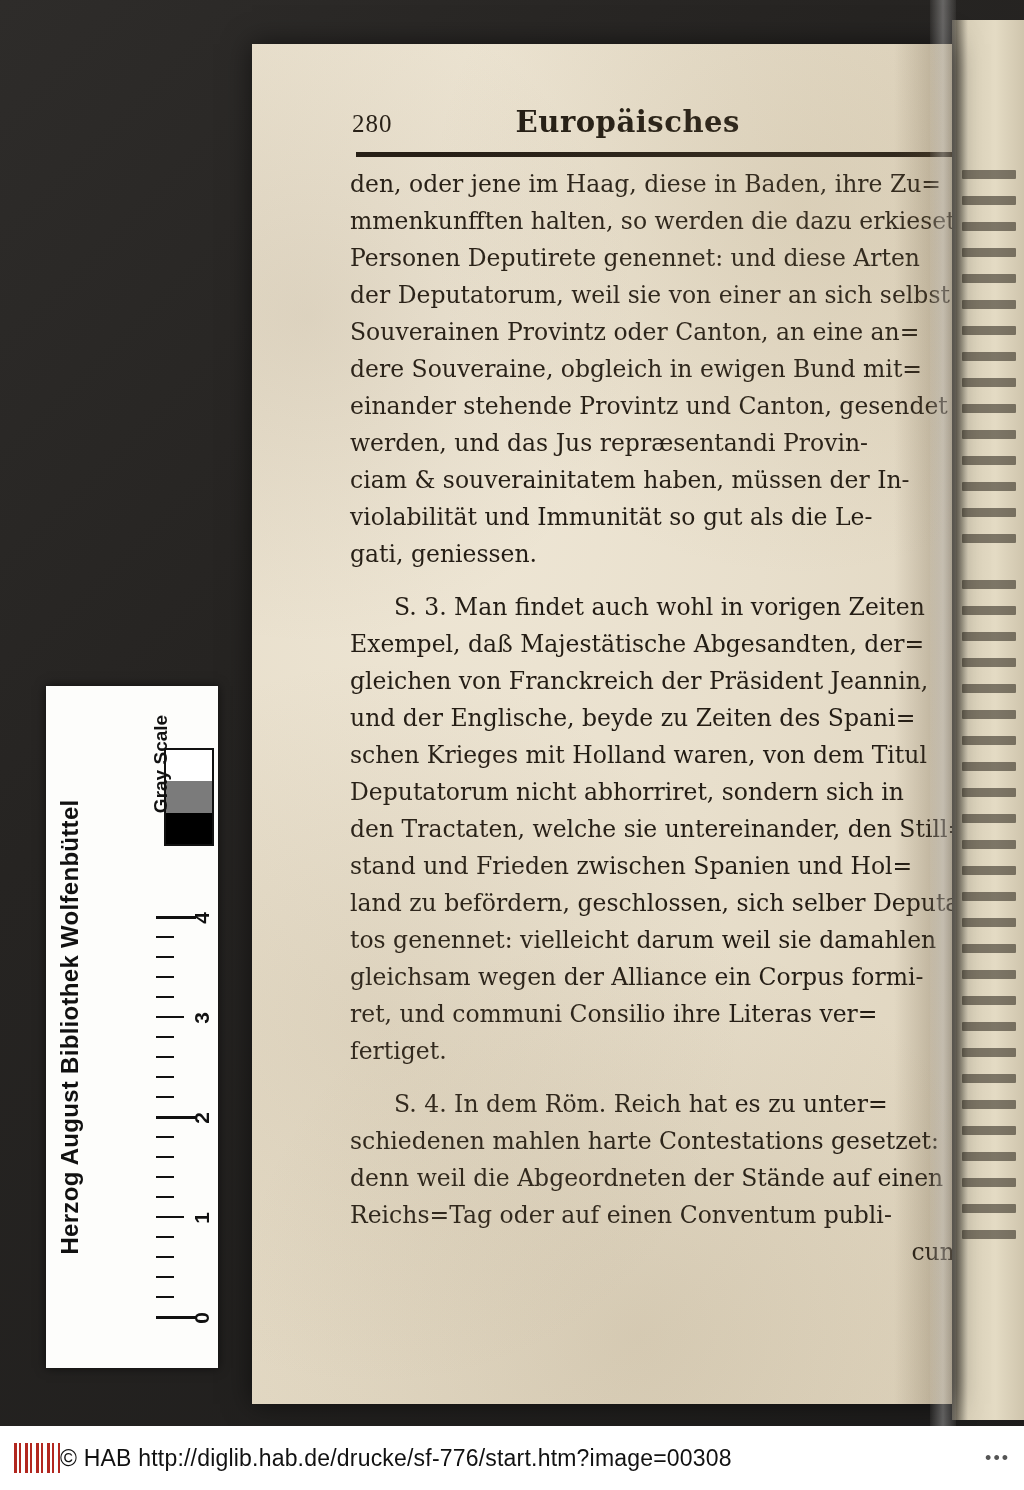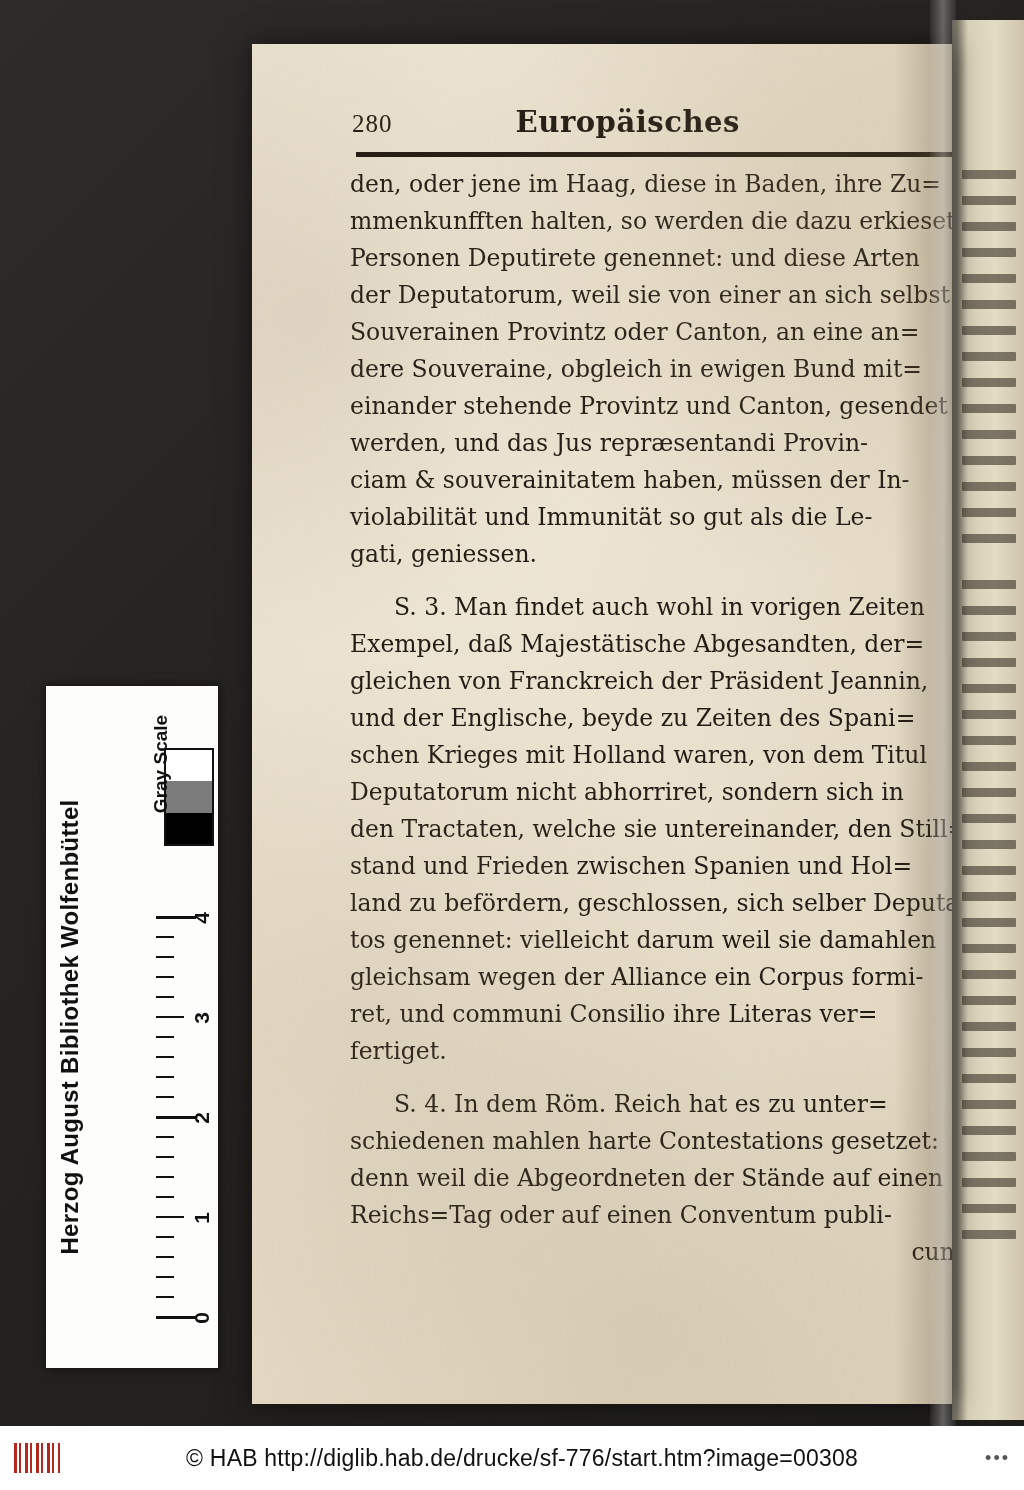--- a/index.html
+++ b/index.html
@@ -251,21 +251,21 @@
     width: 46px;
     height: 30px;
     background: repeating-linear-gradient(90deg,
       #b2271f 0px, #b2271f 3px,
       #ffffff 3px, #ffffff 5px,
       #b2271f 5px, #b2271f 7px,
       #ffffff 7px, #ffffff 11px);
   }
   #credit-line {
     flex: 1;
-    text-align: center;
+    text-align: left;
     font-family: "Liberation Sans", sans-serif;
     font-size: 23px;
     color: #111;
     letter-spacing: 0.2px;
     padding-right: 40px;
   }
   #bar-right-dots {
     position: absolute;
     right: 14px;
     font-family: "Liberation Sans", sans-serif;

